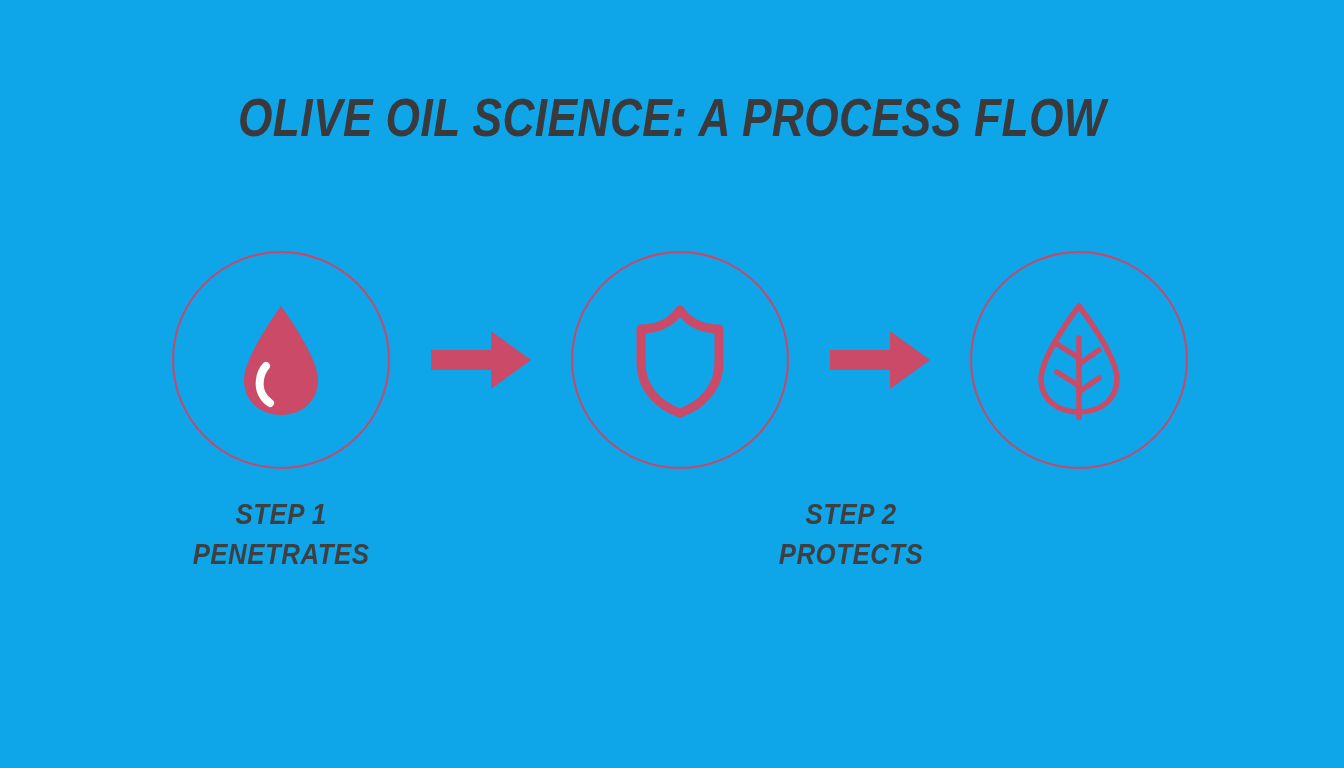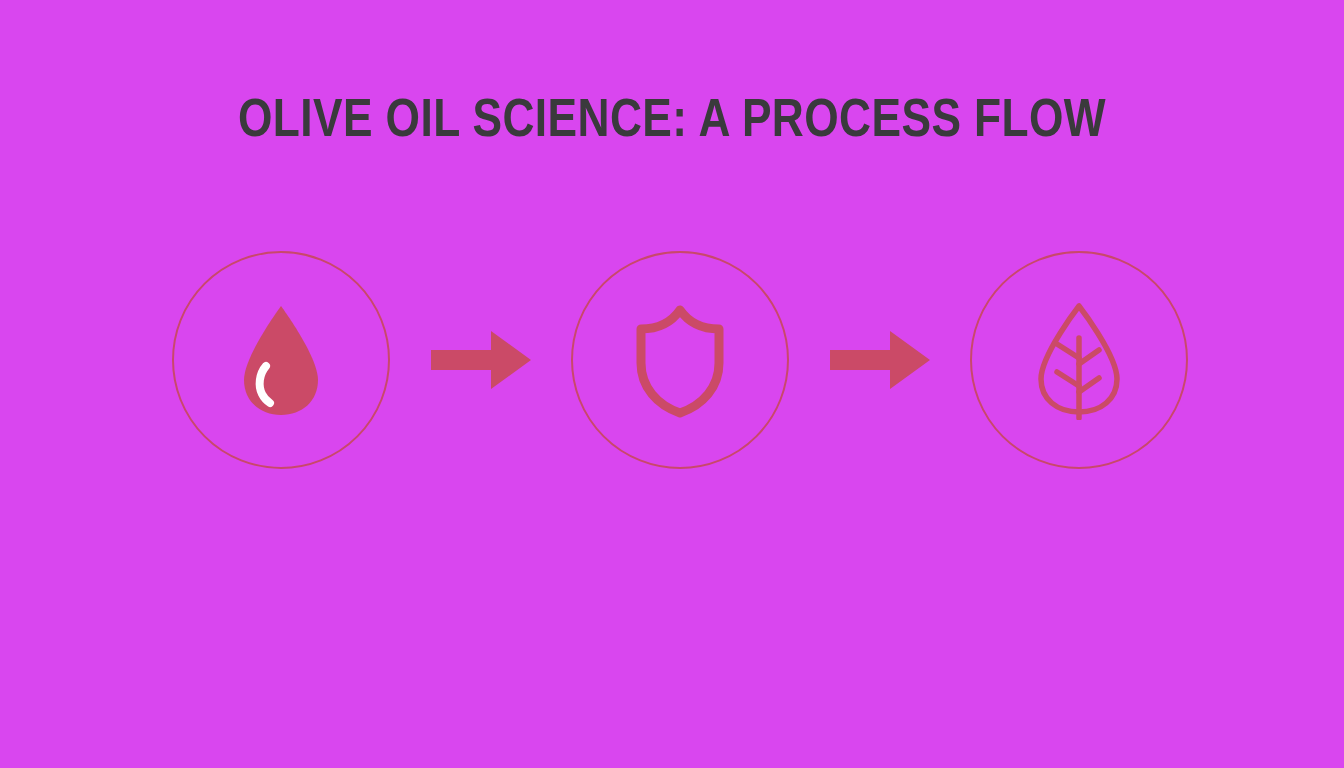--- a/index.html
+++ b/index.html
@@ -11,21 +11,22 @@
     height: 768px;
     background: #fafafa;
     font-family: "Liberation Sans", "DejaVu Sans", sans-serif;
     overflow: hidden;
     position: relative;
   }
 
   #infographic {
     position: absolute;
     inset: 0;
-    background: #d946ef;
+    background: #0ea5e9;
+    font-style: italic;
   }
 
   
   .title {
     position: absolute;
     top: 88px;
     left: 0;
     width: 1344px;
     text-align: center;
     color: #3a3a3c;
@@ -185,22 +186,30 @@
             <line x1="56" y1="92" x2="76" y2="78" stroke="#cb4a67" stroke-width="5.5" stroke-linecap="round"></line>
           </svg>
         </span>
       </div>
     </div>
 
   </div>
 
   <div class="captions">
 
+    <div class="caption">
+      <span class="step-no">STEP 1</span>
+      <span class="step-name">PENETRATES</span>
+    </div>
 
     <div class="caption-spacer"></div>
 
+    <div class="caption">
+      <span class="step-no">STEP 2</span>
+      <span class="step-name">PROTECTS</span>
+    </div>
 
     <div class="caption-spacer"></div>
 
 
   </div>
 
 </div>
 
 </body></html>

